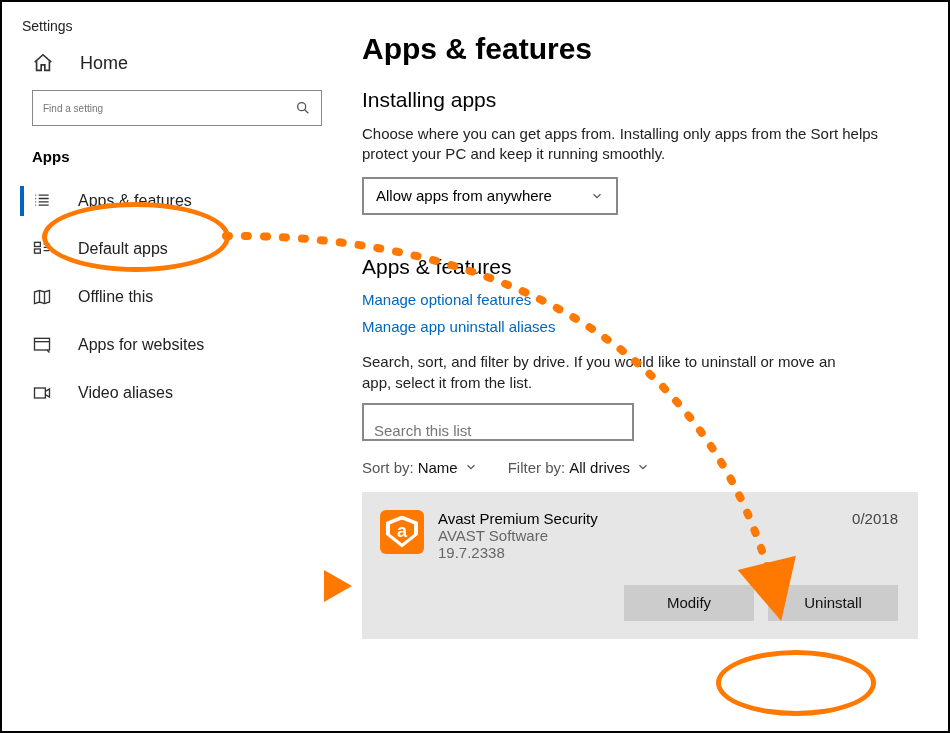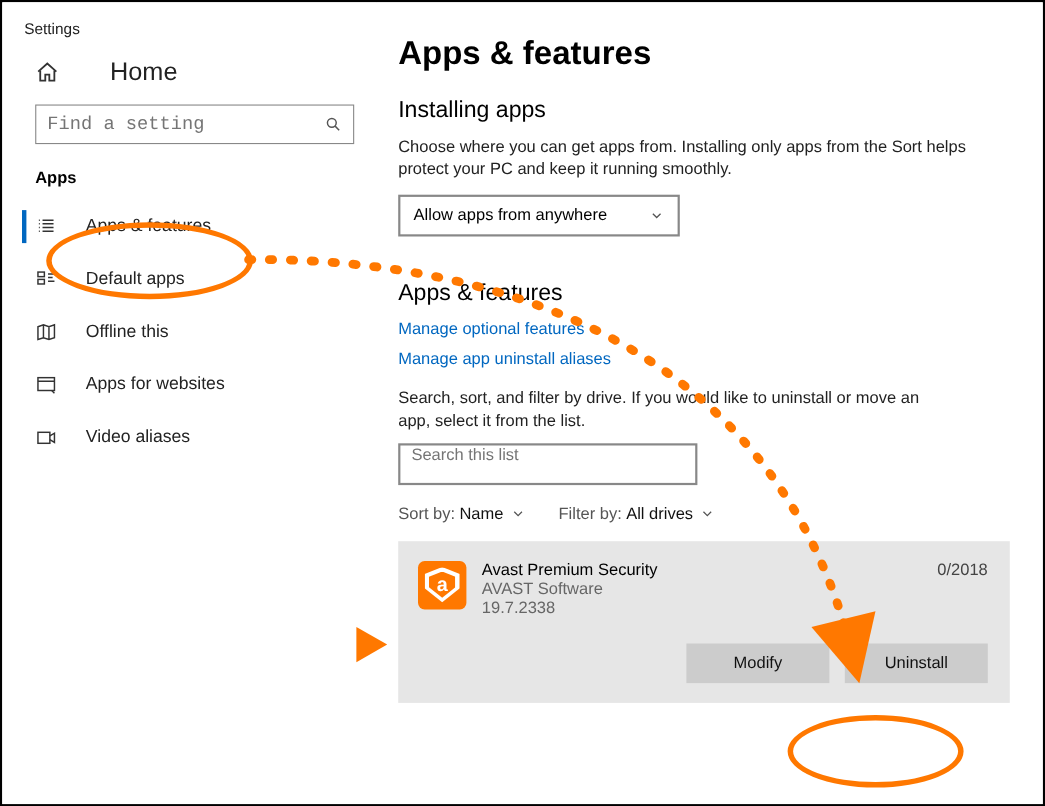--- a/index.html
+++ b/index.html
@@ -3,40 +3,40 @@
 <meta charset="utf-8">
 <style>
   * { box-sizing: border-box; margin: 0; padding: 0; }
   html, body { width: 950px; height: 733px; font-family: "Segoe UI", Arial, sans-serif; background: #fff; overflow: hidden; }
   body { border: 2px solid #000; position: relative; }
   .shell { display: flex; height: 100%; }
   .sidebar { width: 340px; background: #fff; padding-top: 8px; position: relative; }
   .side-title { font-size: 14px; color: #222; padding: 8px 0 4px 20px; }
   .home-row { display: flex; align-items: center; padding: 14px 0 14px 30px; cursor: pointer; }
   .home-row .icon { width: 22px; height: 22px; margin-right: 26px; color: #333; }
-  .home-row span.label { font-size: 23px; color: #222; margin-left: 20px; }
+  .home-row span.label { font-size: 18px; color: #222; }
   .search-box { margin: 2px 20px 14px 30px; border: 1px solid #888; height: 36px; display: flex; align-items: center; padding: 0 10px; background: #fff; }
-  .search-box input { flex: 1; border: 0; outline: 0; font-size: 17px; background: transparent; font-family: Liberation Mono, monospace; }
+  .search-box input { flex: 1; border: 0; outline: 0; font-size: 10px; background: transparent; }
   .search-box .sicon { width: 16px; height: 16px; }
   .section-head { font-size: 15px; font-weight: 600; padding: 8px 0 12px 30px; }
   .nav-item { display: flex; align-items: center; height: 48px; padding-left: 30px; cursor: pointer; position: relative; }
   .nav-item .icon { width: 20px; height: 20px; margin-right: 26px; flex: 0 0 20px; color: #333; }
   .nav-item span.label { font-size: 16px; color: #222; }
   .nav-item.selected::before { content:""; position:absolute; left:18px; top:9px; bottom:9px; width:4px; background:#0067c0; }
 
   .main { flex: 1; padding: 30px 30px 0 20px; background: #fff; }
   .page-title { font-size: 30px; font-weight: 600; margin-bottom: 22px; }
   .subhead { font-size: 21px; font-weight: 400; margin: 6px 0 12px; }
   .desc { font-size: 15px; color: #222; max-width: 520px; line-height: 1.35; margin-bottom: 12px; }
   .dropdown { border: 2px solid #888; height: 38px; width: 256px; display: flex; align-items: center; padding: 0 12px; justify-content: space-between; cursor: pointer; margin-bottom: 40px; }
   .dropdown span { font-size: 15px; }
   .chev { width: 14px; height: 14px; }
   .link { color: #0067c0; font-size: 15px; display: block; margin: 10px 0 6px; cursor: pointer; }
   .smalldesc { font-size: 15px; color: #222; max-width: 500px; line-height: 1.4; margin: 16px 0 10px; }
-  .listsearch { border: 2px solid #888; height: 38px; width: 272px; display: flex; align-items: flex-start; padding: 0 10px; margin-bottom: 18px; }
+  .listsearch { border: 2px solid #888; height: 38px; width: 272px; display: flex; align-items: flex-end; padding: 0 10px; margin-bottom: 18px; }
   .listsearch input { flex:1; border:0; outline:0; font-size:15px; background: transparent; }
   .sortrow { display: flex; align-items: center; gap: 30px; font-size: 15px; color: #555; margin-bottom: 16px; }
   .sortrow .k { color:#555; }
   .sortrow .v { color:#111; margin-left: 4px; }
   .sortrow .grp { display:flex; align-items:center; cursor:pointer; }
   .sortrow .chev { margin-left: 6px; }
 
   .appcard { background: #e6e6e6; padding: 18px 20px 18px 18px; display: flex; flex-direction: column; }
   .apptop { display: flex; align-items: flex-start; }
   .appicon { width: 44px; height: 44px; background: #ff7800; border-radius: 6px; position: relative; margin-right: 14px; flex: 0 0 44px; }

